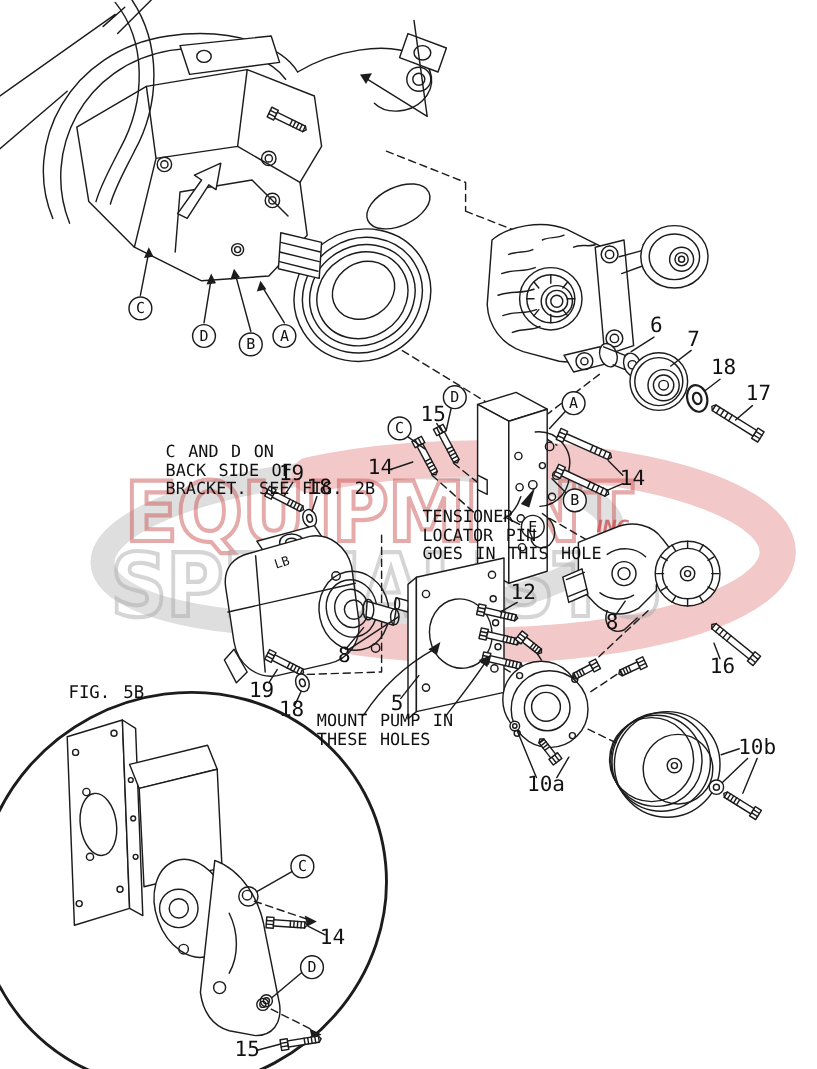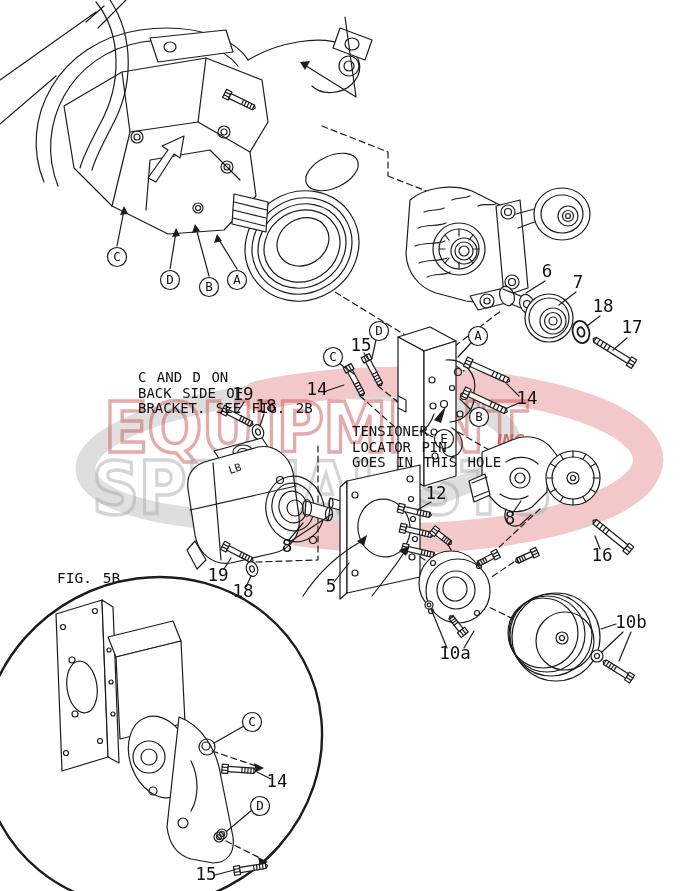--- a/index.html
+++ b/index.html
@@ -418,15 +418,17 @@
       <text class="pn" x="206" y="880">15</text>
     </g>
   </svg>
 
   <div class="note" id="note-backside">C AND D ON
 BACK SIDE OF
 BRACKET. SEE FIG. 2B</div>
   <div class="note" id="note-tensioner">TENSIONER
 LOCATOR PIN
 GOES IN THIS HOLE</div>
+  <div class="note" id="note-mount">MOUNT PUMP IN
+THESE HOLES</div>
   <div class="note" id="fig-label">FIG. 5B</div>
 
 </div>
 
 </body></html>

